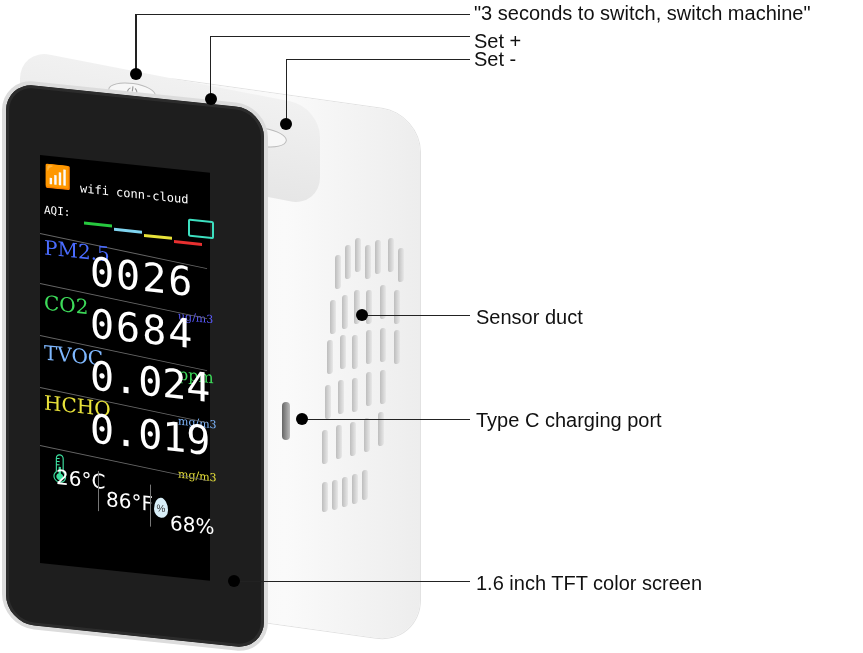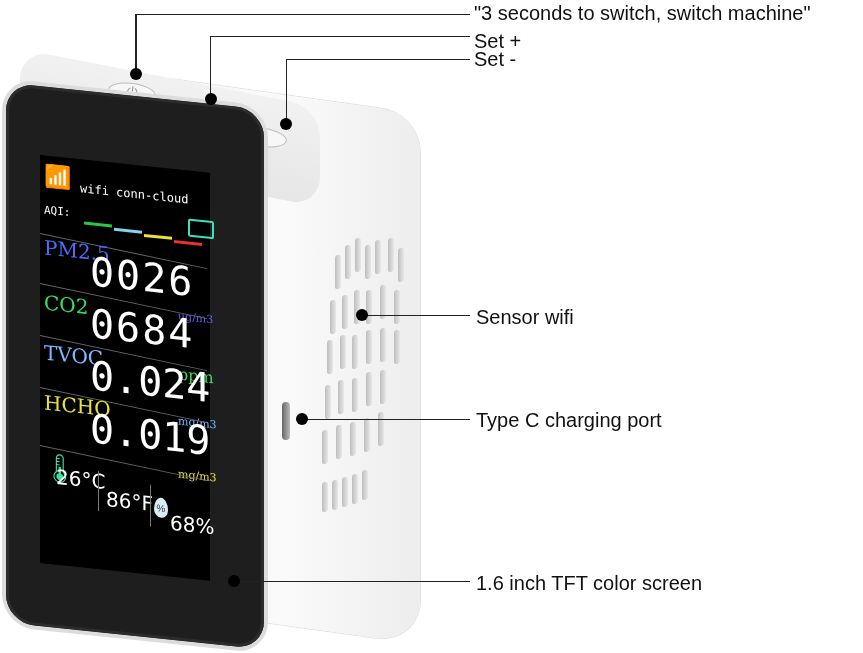--- a/index.html
+++ b/index.html
@@ -143,15 +143,15 @@
 
 <div class="line" style="left:302px;top:419px;width:168px;height:1px;"></div>
 <div class="dot" style="left:296px;top:413px;"></div>
 
 <div class="line" style="left:233px;top:581px;width:237px;height:1px;"></div>
 <div class="dot" style="left:228px;top:575px;"></div>
 
 <div class="label" style="left:474px;top:2px;">"3 seconds to switch, switch machine"</div>
 <div class="label" style="left:474px;top:30px;">Set +</div>
 <div class="label" style="left:474px;top:48px;">Set -</div>
-<div class="label" style="left:476px;top:306px;">Sensor wifi</div>
+<div class="label" style="left:476px;top:306px;">Sensor duct</div>
 <div class="label" style="left:476px;top:409px;">Type C charging port</div>
 <div class="label" style="left:476px;top:572px;">1.6 inch TFT color screen</div>
 
 </body></html>

